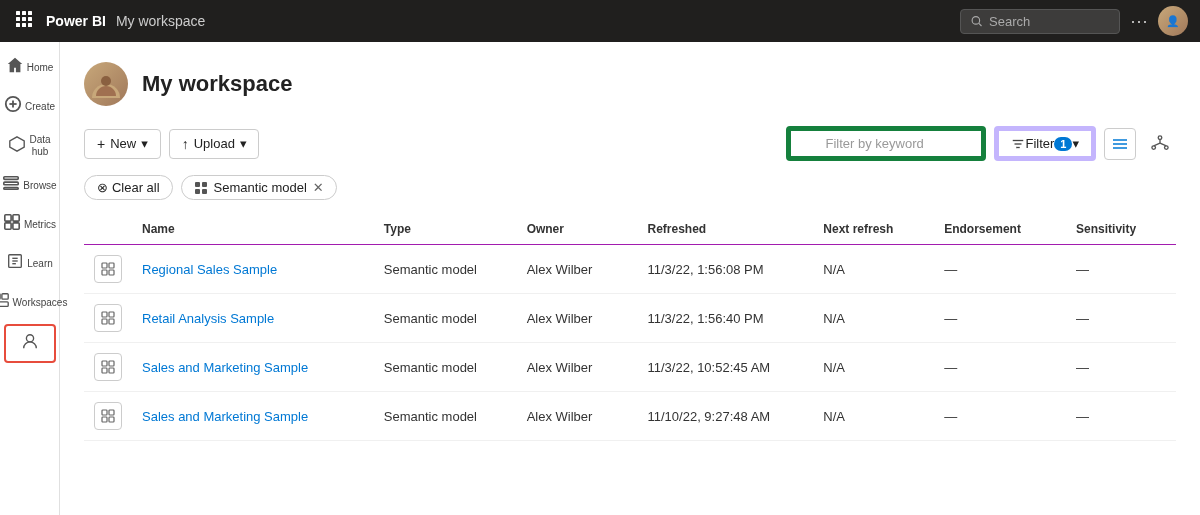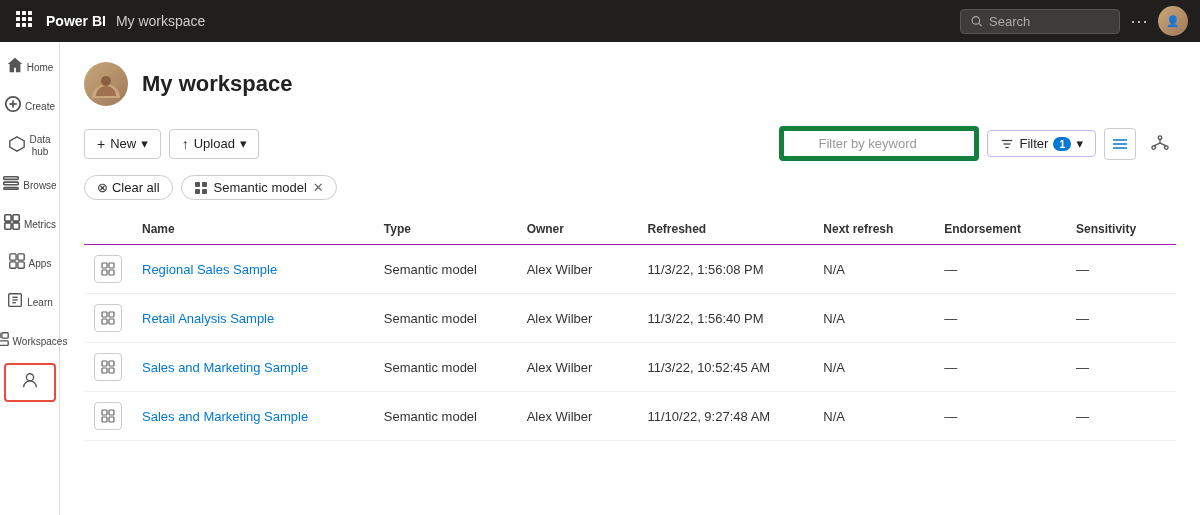--- a/index.html
+++ b/index.html
@@ -140,22 +140,22 @@
       border: 5px solid #15803d; border-radius: 4px;
       padding: 5px 10px; background: #fff;
       width: 200px;
     }
     .filter-keyword input {
       border: none; outline: none; font-size: 13px;
       color: #666; width: 150px; background: transparent;
     }
     .filter-keyword input::placeholder { color: #999; }
     .btn-filter {
-      display: flex; align-items: center; gap: 5px;
-      border: 1px solid #c4b5fd; border-radius: 4px;
+      display: flex; align-items: center; 
+      border: 5px solid #c4b5fd; border-radius: 4px;
       padding: 5px 12px; background: #fff;
       cursor: pointer; font-size: 13px; color: #222;
     }
     .filter-badge {
       background: #0078d4; color: #fff;
       border-radius: 10px; padding: 1px 6px;
       font-size: 11px; font-weight: 600;
     }
     .btn-icon-list {
       border: 1px solid #ccc; border-radius: 4px;
@@ -299,31 +299,20 @@
   <div class="sidebar-item">
     <span class="sidebar-icon">
       <svg width="18" height="18" viewBox="0 0 20 20" fill="none" stroke="#555" stroke-width="1.8">
           <rect x="2" y="2" width="7" height="7" rx="1"></rect>
           <rect x="11" y="2" width="7" height="7" rx="1"></rect>
           <rect x="2" y="11" width="7" height="7" rx="1"></rect>
           <rect x="11" y="11" width="7" height="7" rx="1"></rect>
         </svg>
     </span>
     <span class="sidebar-label">Metrics</span>
-  </div>
-  <div class="sidebar-item">
-    <span class="sidebar-icon">
-      <svg width="18" height="18" viewBox="0 0 20 20" fill="none" stroke="#555" stroke-width="1.5">
-          <rect x="2" y="2" width="7" height="7" rx="1"></rect>
-          <rect x="11" y="2" width="7" height="7" rx="1"></rect>
-          <rect x="2" y="11" width="7" height="7" rx="1"></rect>
-          <rect x="11" y="11" width="7" height="7" rx="1"></rect>
-        </svg>
-    </span>
-    <span class="sidebar-label">Apps</span>
   </div>
   <div class="sidebar-item">
     <span class="sidebar-icon">
       <svg width="18" height="18" viewBox="0 0 20 20" fill="none" stroke="#555" stroke-width="1.5">
           <rect x="3" y="3" width="14" height="14" rx="1"></rect>
           <line x1="7" y1="7" x2="13" y2="7"></line>
           <line x1="7" y1="10" x2="13" y2="10"></line>
           <line x1="7" y1="13" x2="11" y2="13"></line>
         </svg>
     </span>

